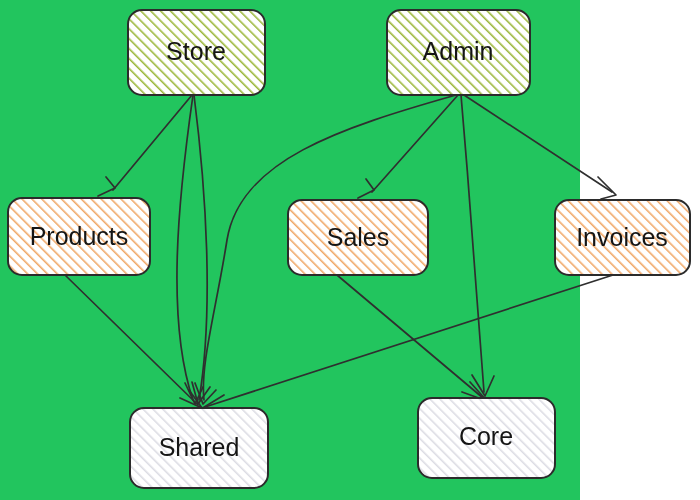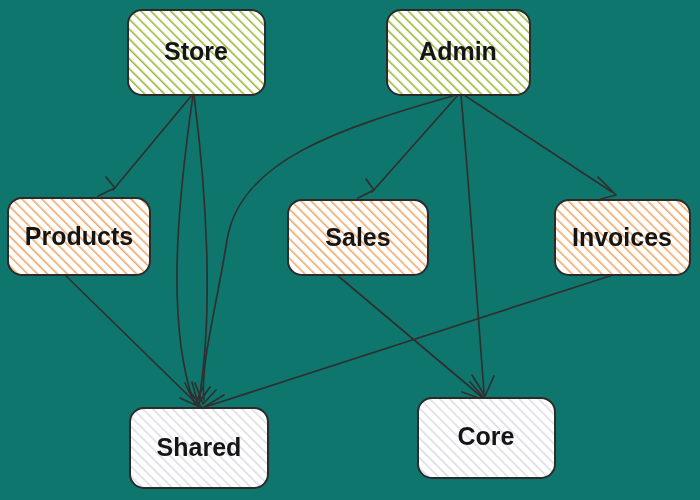--- a/index.html
+++ b/index.html
@@ -8,24 +8,23 @@
     background: #ffffff;
   }
   body {
     width: 700px;
     height: 500px;
     overflow: hidden;
     font-family: "Liberation Sans", sans-serif;
   }
   #diagram-canvas {
     position: relative;
-    width: 700px;
+    width: 580px;
     height: 500px;
-    background: #0f766e;
-    font-weight: bold;
+    background: #22c55e;
   }
   #graph-svg {
     position: absolute;
     top: 0;
     left: 0;
     width: 700px;
     height: 500px;
   }
   .node-label {
     font-family: "Liberation Sans", sans-serif;

